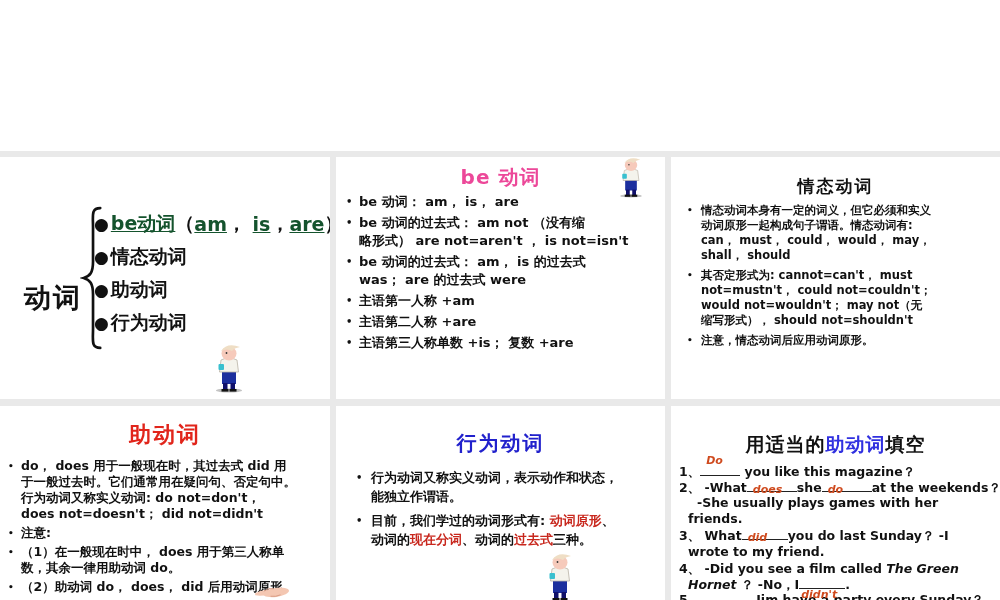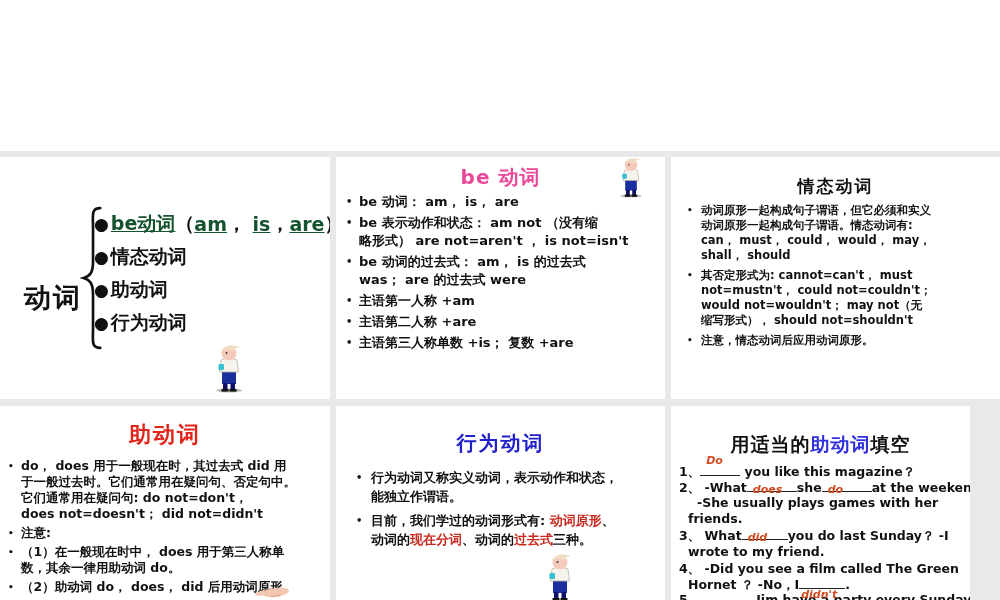--- a/index.html
+++ b/index.html
@@ -8,21 +8,21 @@
     font-family:"DejaVu Sans","Liberation Sans",sans-serif;
     -webkit-font-smoothing:antialiased;
   }
   .grid{position:absolute;left:0;top:151px;width:1000px;height:449px;background:#e9e9e9;}
   .cell{position:absolute;background:#ffffff;overflow:hidden;font-weight:bold;color:#111;}
   #s1{left:0;   top:6px;   width:330px;height:242px;}
   #s2{left:336px;top:6px;  width:329px;height:242px;}
   #s3{left:671px;top:6px;  width:329px;height:242px;}
   #s4{left:0;   top:255px; width:330px;height:194px;}
   #s5{left:336px;top:255px;width:329px;height:194px;}
-  #s6{left:671px;top:255px;width:299px;height:194px;}
+  #s6{left:671px;top:255px;width:329px;height:194px;}
   .line{white-space:nowrap;}
 
   
   .s1-label{position:absolute;left:24px;top:123px;font-size:27px;letter-spacing:2px;}
   .s1-brace{position:absolute;left:80px;top:48px;width:24px;height:146px;}
   .s1-list{position:absolute;left:94px;top:50px;font-size:19px;}
   .s1-item{height:33px;display:flex;align-items:center;white-space:nowrap;}
   .s1-item .dot{font-size:17px;margin-right:2px;}
   .lnk{color:#14532d;text-decoration:underline;}
   .s1-clip{position:absolute;left:210px;top:188px;width:38px;height:48px;}
@@ -70,21 +70,21 @@
   .s6-body{position:absolute;left:8px;top:58px;right:1px;font-size:12.5px;line-height:15.5px;}
   .q{white-space:nowrap;}
   .q-cont{padding-left:18px;white-space:nowrap;}
   .q-cont2{padding-left:9px;white-space:nowrap;}
   .mt{margin-top:2px;}
   .blank{display:inline-block;border-bottom:1.6px solid #222;height:10px;position:relative;vertical-align:baseline;}
   .ans{position:absolute;color:#cf4a1e;font-size:11px;font-style:italic;white-space:nowrap;z-index:3;}
   .ans-on{left:6px;top:-12px;}
   .ans-under{left:6px;top:1px;}
   .ans-below{left:2px;top:9px;}
-  .it{}
+  .it{font-style:italic;}
 </style>
 </head>
 <body>
 
 <div class="grid">
 
   <div class="cell" id="s1">
     <div class="s1-label">动词</div>
     <svg class="s1-brace" viewBox="0 0 22 142">
       <path d="M19,3 C10,3 12,10 12,22 L12,55 C12,66 9,69 3,71 C9,73 12,76 12,87 L12,120 C12,132 10,139 19,139" fill="none" stroke="#111" stroke-width="2.6" stroke-linecap="round"></path>
@@ -148,21 +148,21 @@
     <div class="s2-body">
       <div class="bullet">
         <div class="b-first line">
             <span class="dot">•</span>
             <span>be 动词： am， is， are</span>
           </div>
       </div>
       <div class="bullet">
         <div class="b-first line">
             <span class="dot">•</span>
-            <span>be 表示动作和状态： am not （没有缩</span>
+            <span>be 动词的过去式： am not （没有缩</span>
           </div>
         <div class="b-cont line"><span>略形式） are not=aren't ， is not=isn't</span></div>
       </div>
       <div class="bullet">
         <div class="b-first line">
             <span class="dot">•</span>
             <span>be 动词的过去式： am， is 的过去式</span>
           </div>
         <div class="b-cont line"><span>was； are 的过去式 were</span></div>
       </div>
@@ -186,21 +186,21 @@
       </div>
     </div>
   </div>
 
   <div class="cell" id="s3">
     <div class="s3-title">情态动词</div>
     <div class="s3-body">
       <div class="bullet">
         <div class="b-first line">
             <span class="dot">•</span>
-            <span>动词原形一起构成句子谓语，但它必须和实义</span>
+            <span>情态动词本身有一定的词义，但它必须和实义</span>
           </div>
         <div class="b-cont line"><span>动词原形一起构成句子谓语。情态动词有:</span></div>
         <div class="b-cont line"><span>can， must， could， would， may，</span></div>
         <div class="b-cont line"><span>shall， should</span></div>
       </div>
       <div class="bullet">
         <div class="b-first line">
             <span class="dot">•</span>
             <span>其否定形式为: cannot=can't， must</span>
           </div>
@@ -219,21 +219,21 @@
 
   <div class="cell" id="s4">
     <div class="s4-title">助动词</div>
     <div class="s4-body">
       <div class="bullet">
         <div class="b-first line">
             <span class="dot">•</span>
             <span>do， does 用于一般现在时，其过去式 did 用</span>
           </div>
         <div class="b-cont line"><span>于一般过去时。它们通常用在疑问句、否定句中。</span></div>
-        <div class="b-cont line"><span>它们通常用在疑问句: do not=don't，</span></div>
+        <div class="b-cont line"><span>行为动词又称实义动词: do not=don't，</span></div>
         <div class="b-cont line"><span>does not=doesn't； did not=didn't</span></div>
       </div>
       <div class="bullet">
         <div class="b-first line">
             <span class="dot">•</span>
             <span>注意:</span>
           </div>
       </div>
       <div class="bullet">
         <div class="b-first line">

